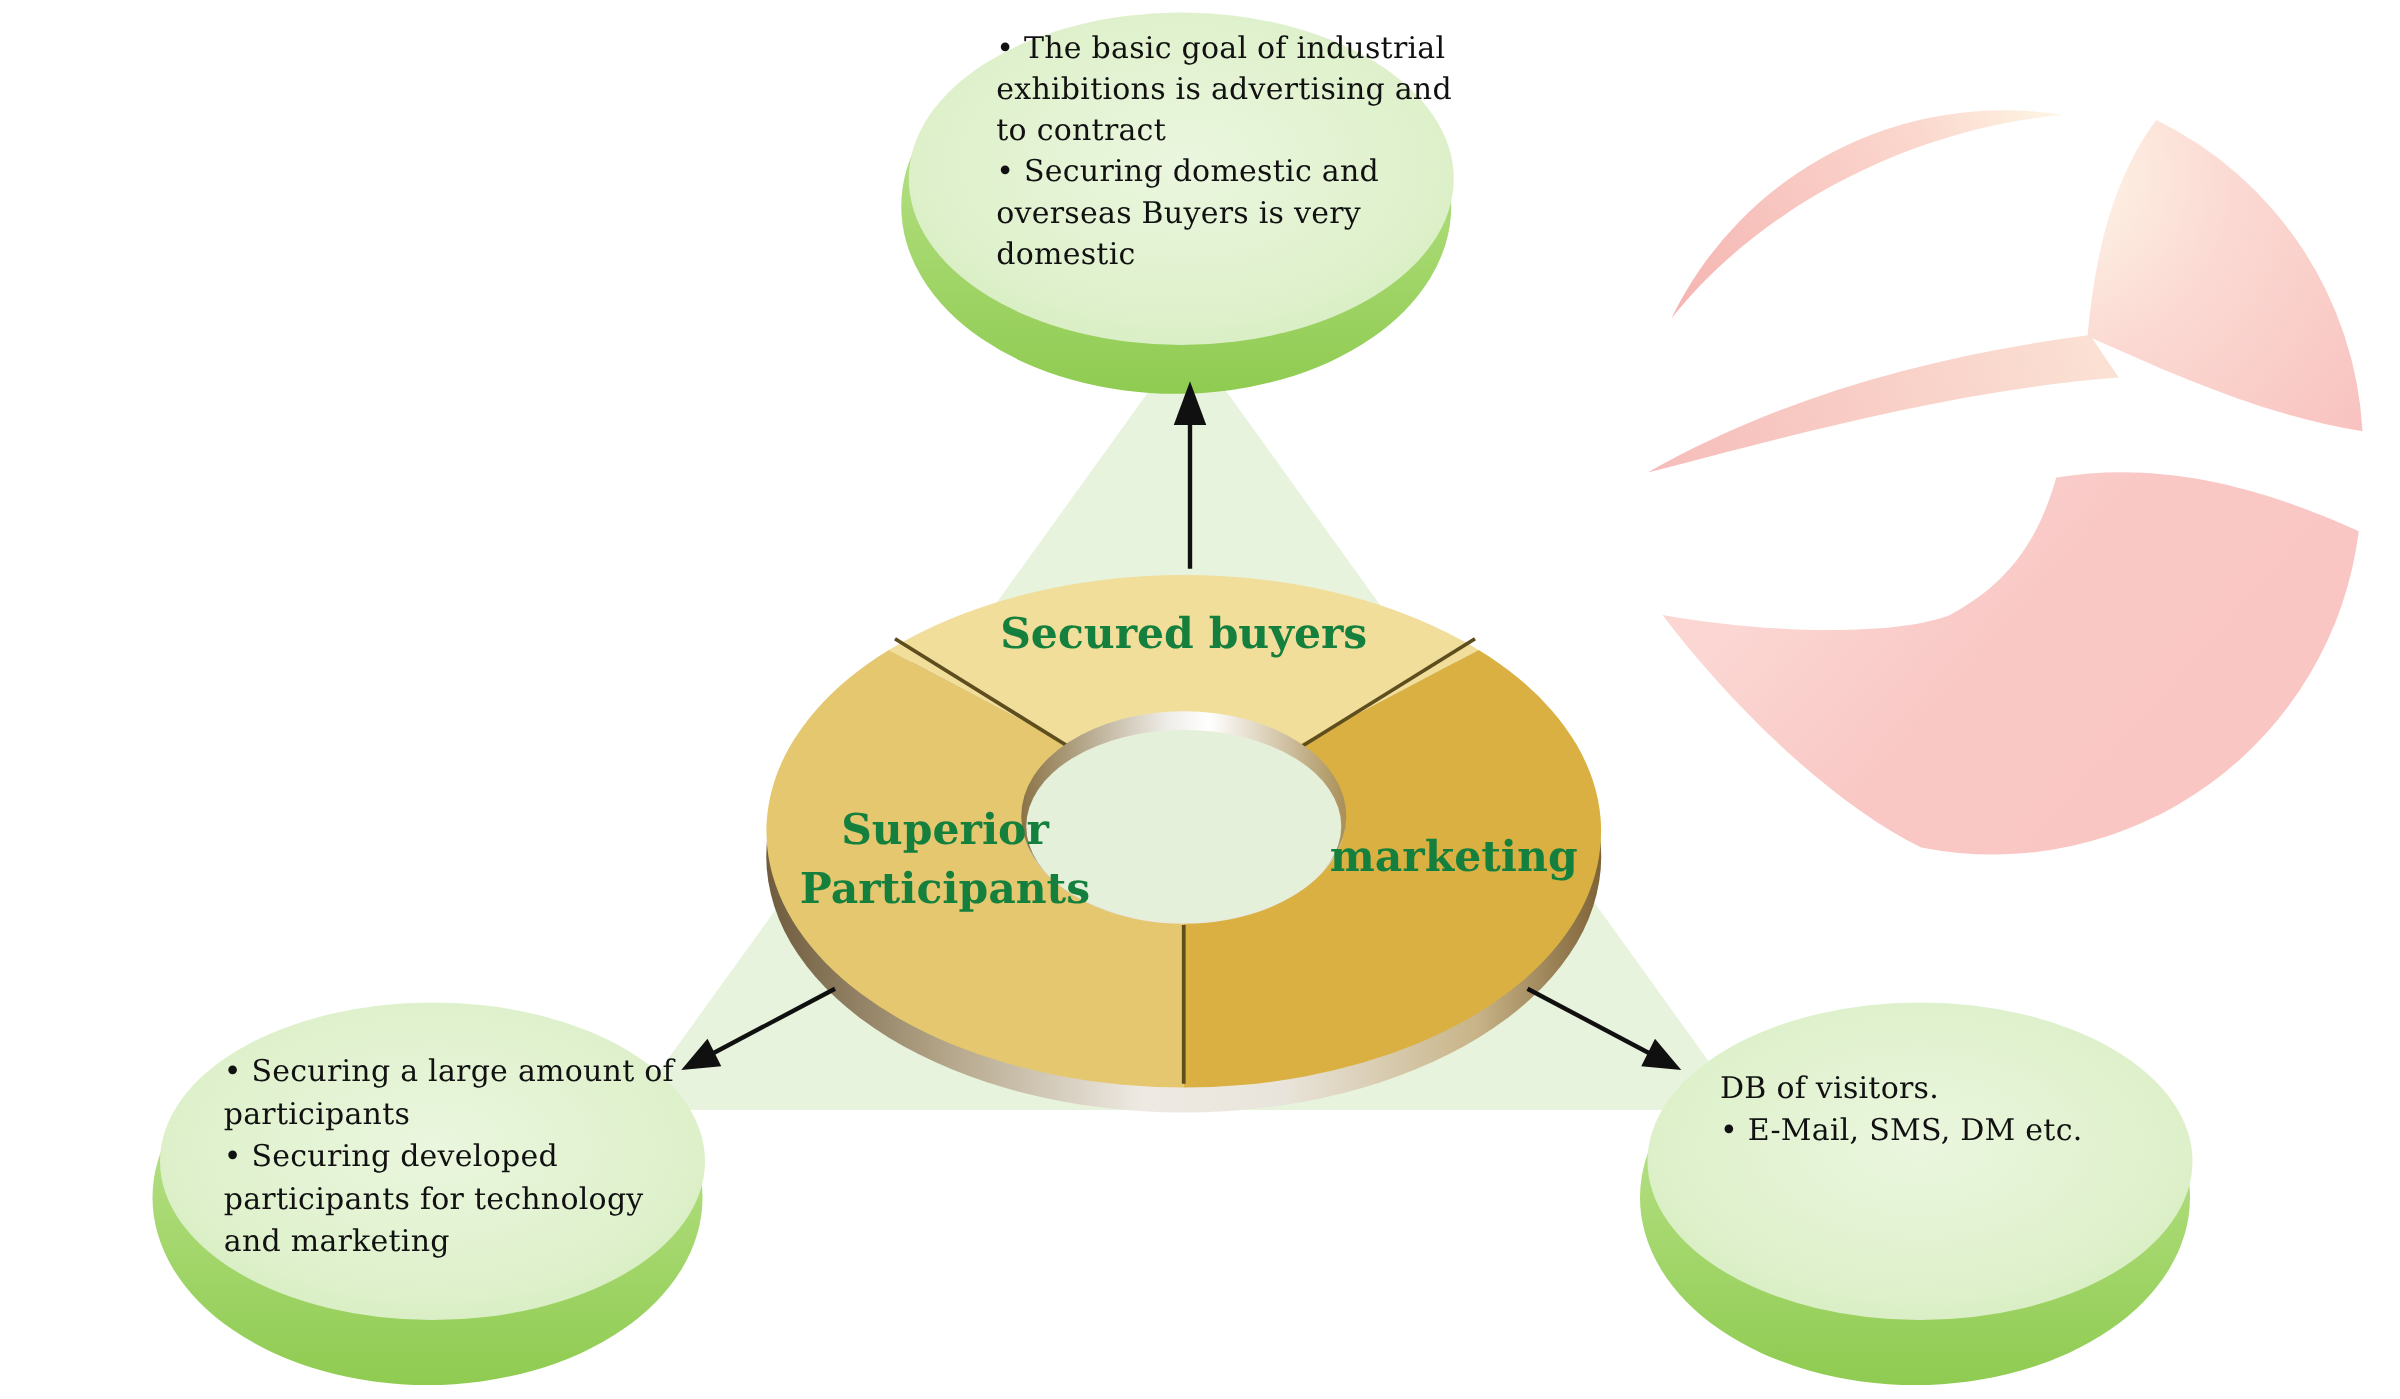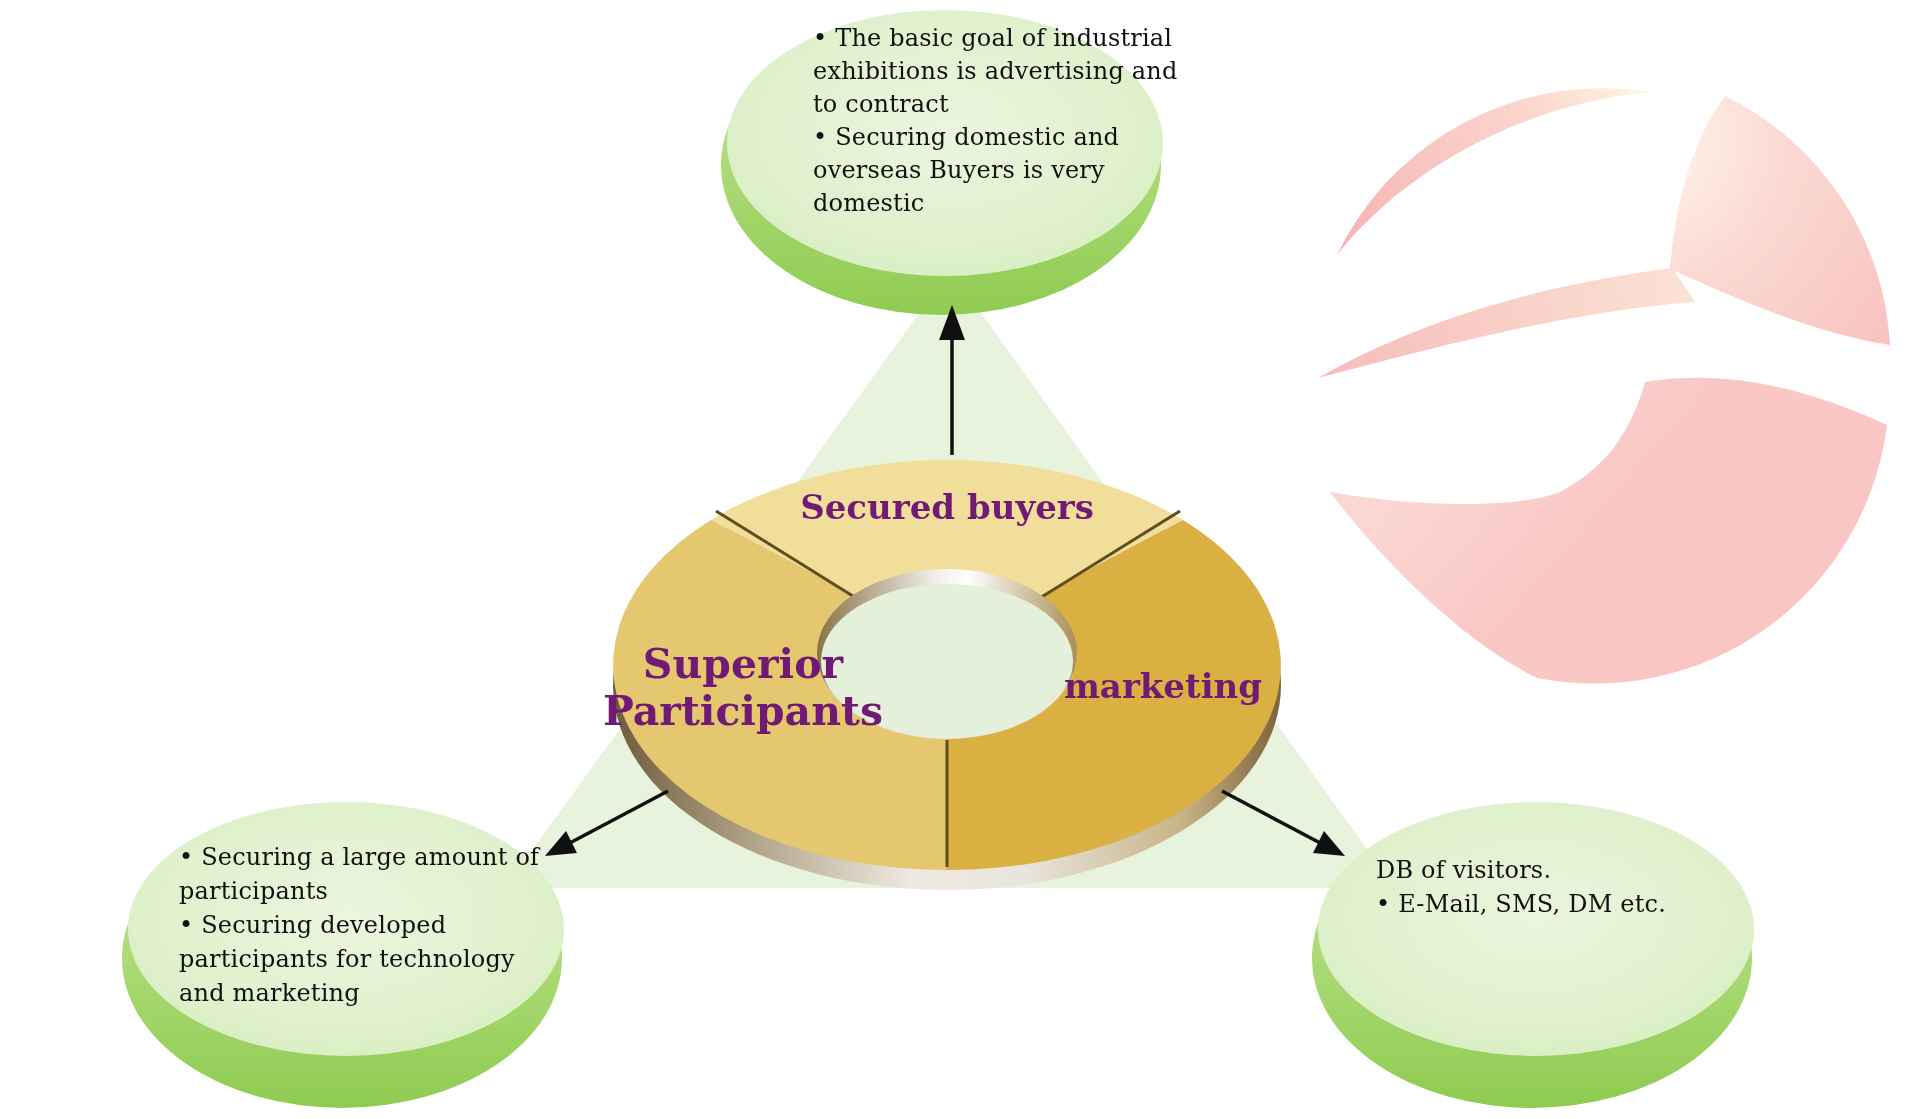--- a/index.html
+++ b/index.html
@@ -1,25 +1,25 @@
 <!DOCTYPE html>
 <html><head>
 <meta charset="utf-8">
 <style>
   html,body{margin:0;padding:0;background:#fff;}
   .stage{position:relative;width:1920px;height:1119px;background:#fff;overflow:hidden;
          font-family:"DejaVu Serif","Liberation Serif",serif;}
   .scene{position:absolute;left:0;top:0;width:1920px;height:1119px;}
   .txt{position:absolute;color:#111;font-size:24px;line-height:34px;letter-spacing:0.2px;white-space:nowrap;}
   .txt div{white-space:nowrap;}
-  .donut-label{position:absolute;color:#701a75;font-weight:bold;text-align:center;white-space:nowrap;}
+  .donut-label{position:absolute;color:#15803d;font-weight:bold;text-align:center;white-space:nowrap;}
   .lbl-secured{left:697px;top:487px;width:500px;font-size:34px;line-height:40px;}
-  .lbl-superior{left:543px;top:641px;width:400px;font-size:41px;line-height:47px;}
+  .lbl-superior{left:556px;top:641px;width:400px;font-size:34px;line-height:47px;}
   .lbl-way{left:963px;top:662px;width:400px;font-size:34px;line-height:49px;}
-  .bowl-top-text{left:797px;top:22px;line-height:33px;margin-left:16px;}
+  .bowl-top-text{left:797px;top:22px;line-height:33px;}
   .bowl-left-text{left:179px;top:840px;}
   .bowl-right-text{left:1376px;top:853px;}
 </style>
 </head>
 <body>
 
 <div class="stage">
 
   <svg class="scene" viewBox="0 0 1920 1119">
     <defs>

